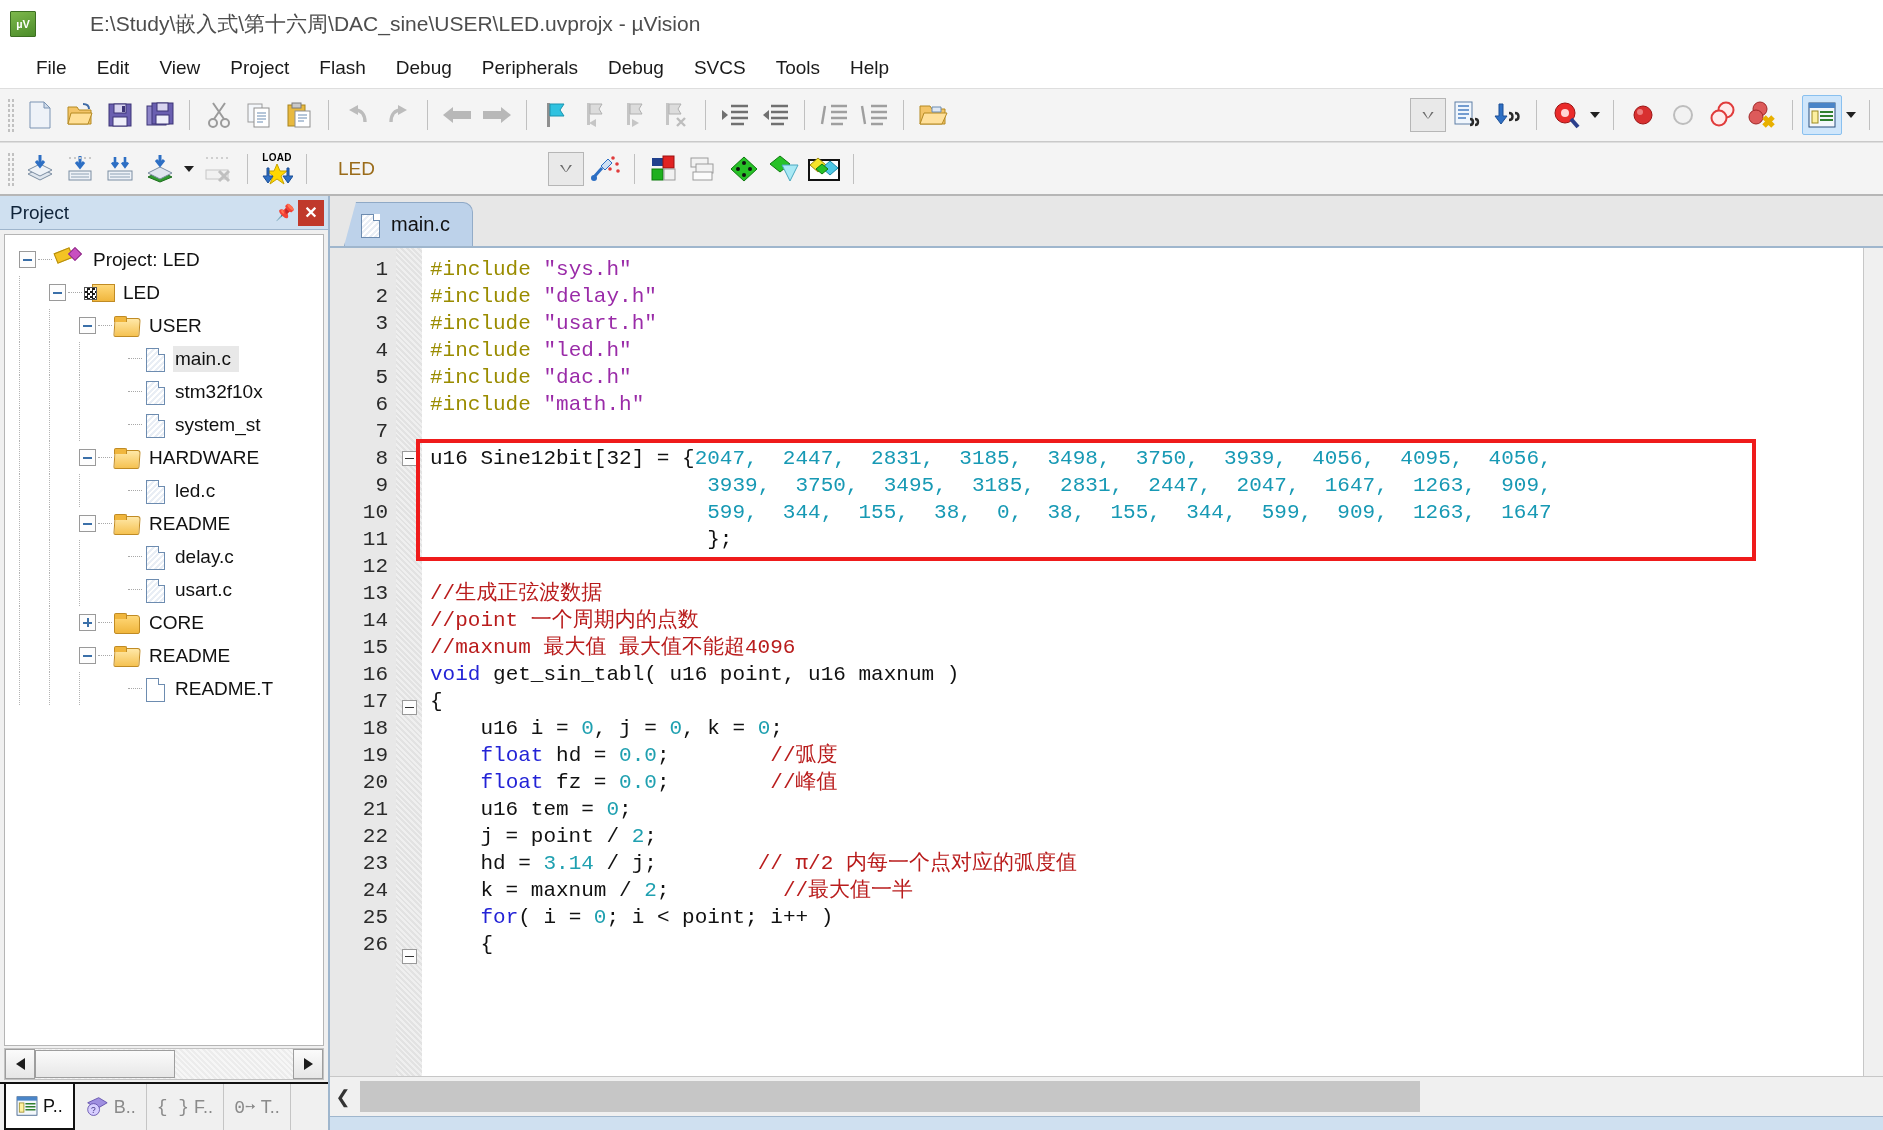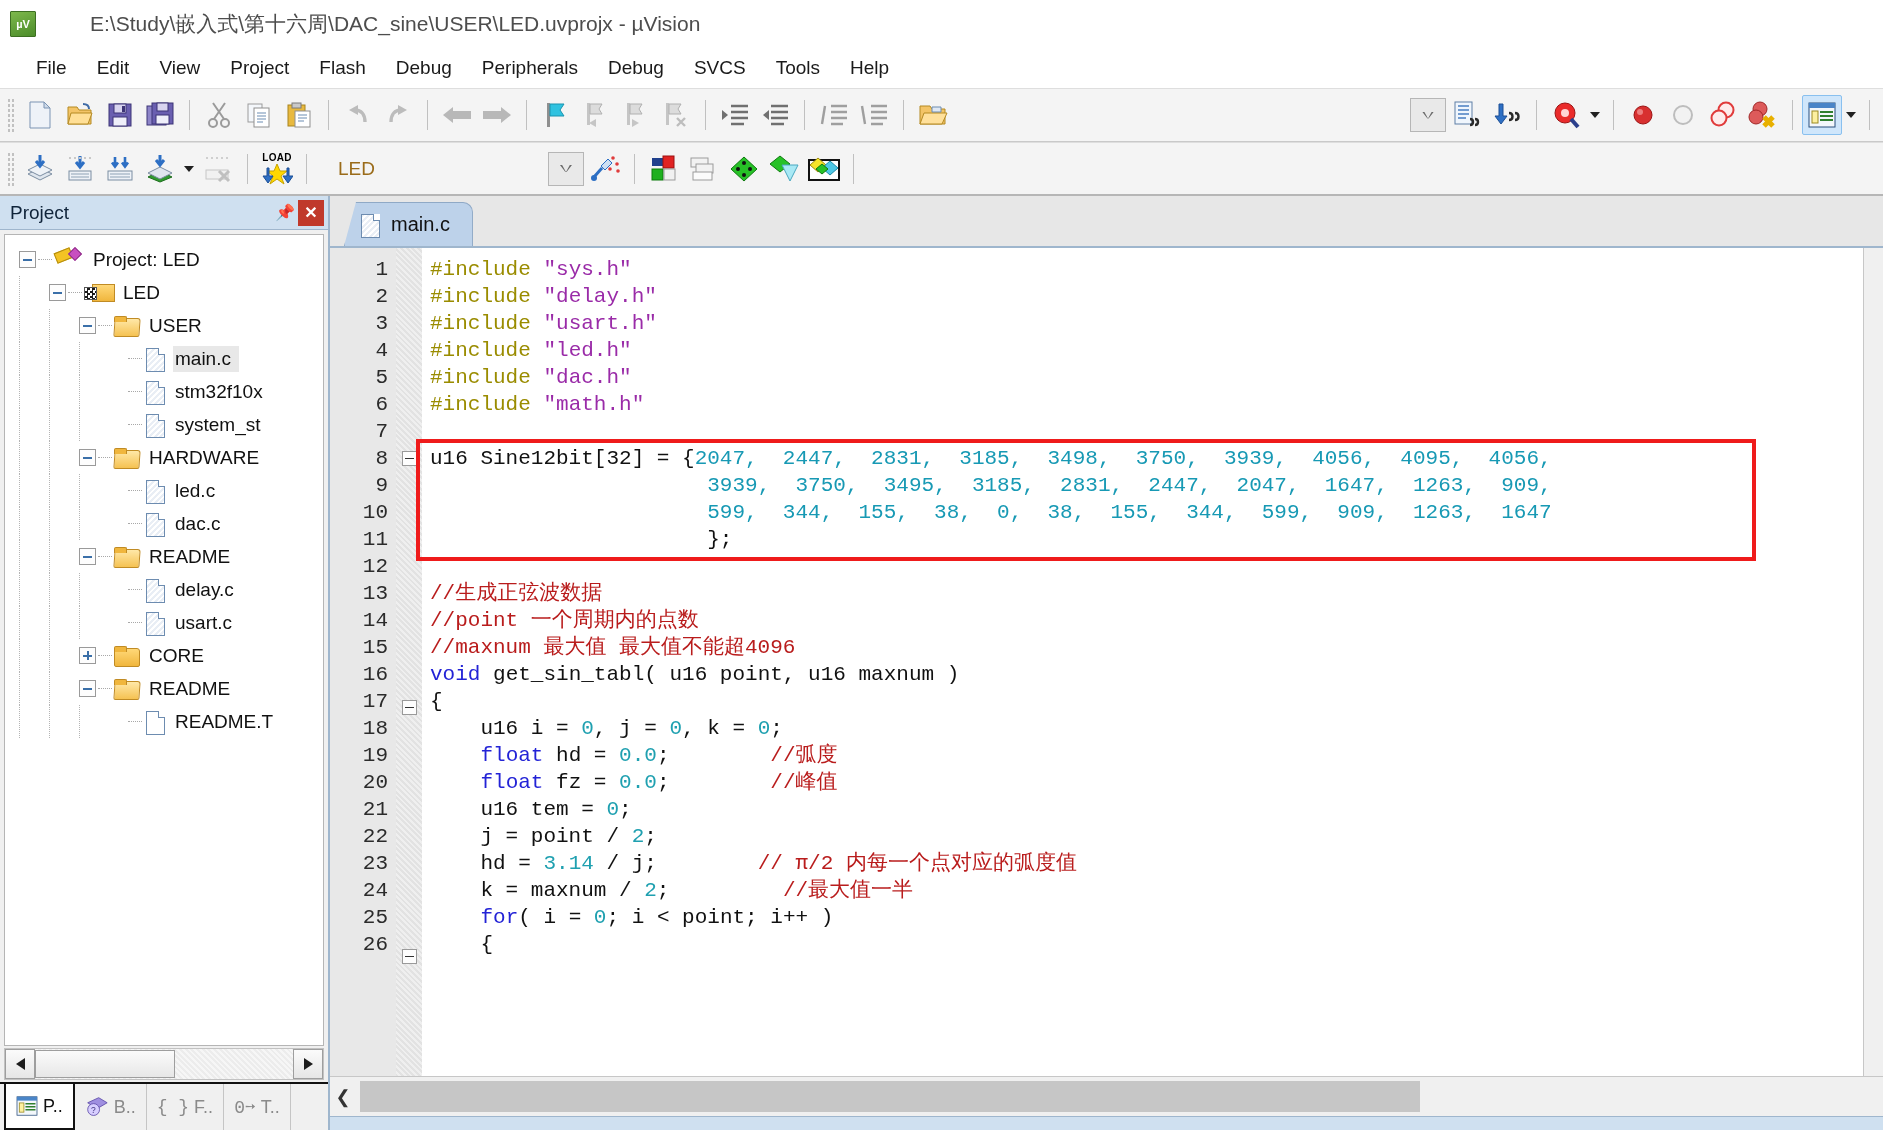--- a/index.html
+++ b/index.html
@@ -860,31 +860,20 @@
             <div class="tnode">
               <div class="indent" style="width: 104px;">
                 <div class="guide" style="margin-left: 14px;"></div>
                 <div class="guide" style="margin-left: 29px;"></div>
                 <div class="guide" style="margin-left: 29px;"></div>
               </div>
               <div class="expander none"></div>
               <div class="dash"></div>
               <div class="icon-file"></div>
               <div class="tlabel">led.c</div>
-            </div>
-            <div class="tnode">
-              <div class="indent" style="width: 104px;">
-                <div class="guide" style="margin-left: 14px;"></div>
-                <div class="guide" style="margin-left: 29px;"></div>
-                <div class="guide" style="margin-left: 29px;"></div>
-              </div>
-              <div class="expander none"></div>
-              <div class="dash"></div>
-              <div class="icon-file"></div>
-              <div class="tlabel">dac.c</div>
             </div>
             <div class="tnode">
               <div class="indent" style="width: 74px;">
                 <div class="guide" style="margin-left: 14px;"></div>
                 <div class="guide" style="margin-left: 29px;"></div>
               </div>
               <div class="expander"></div>
               <div class="dash"></div>
               <div class="icon-folder open"></div>
               <div class="tlabel">README</div>

